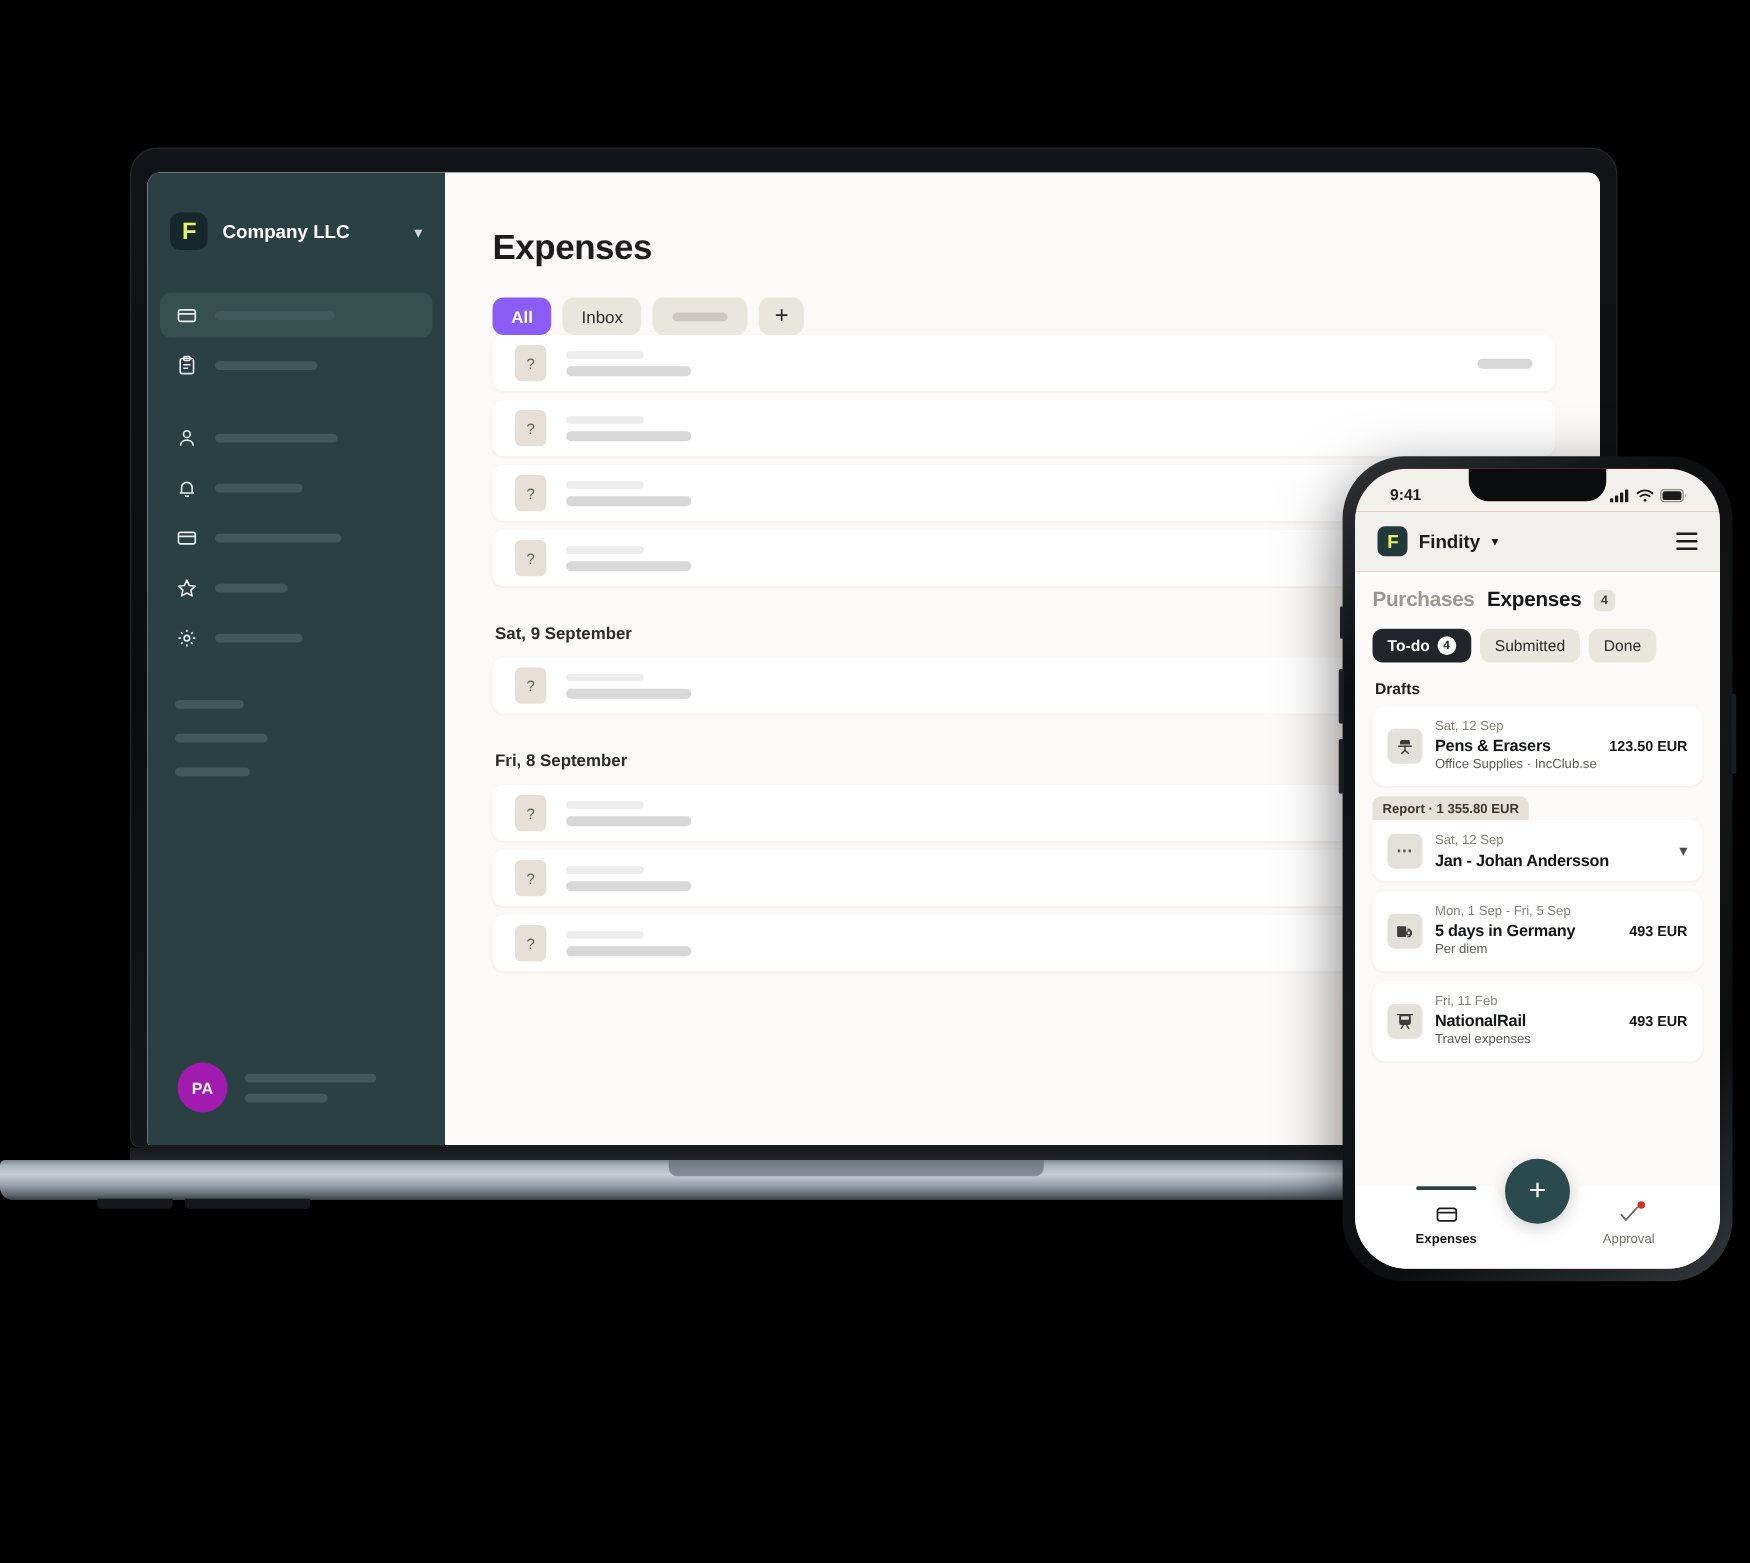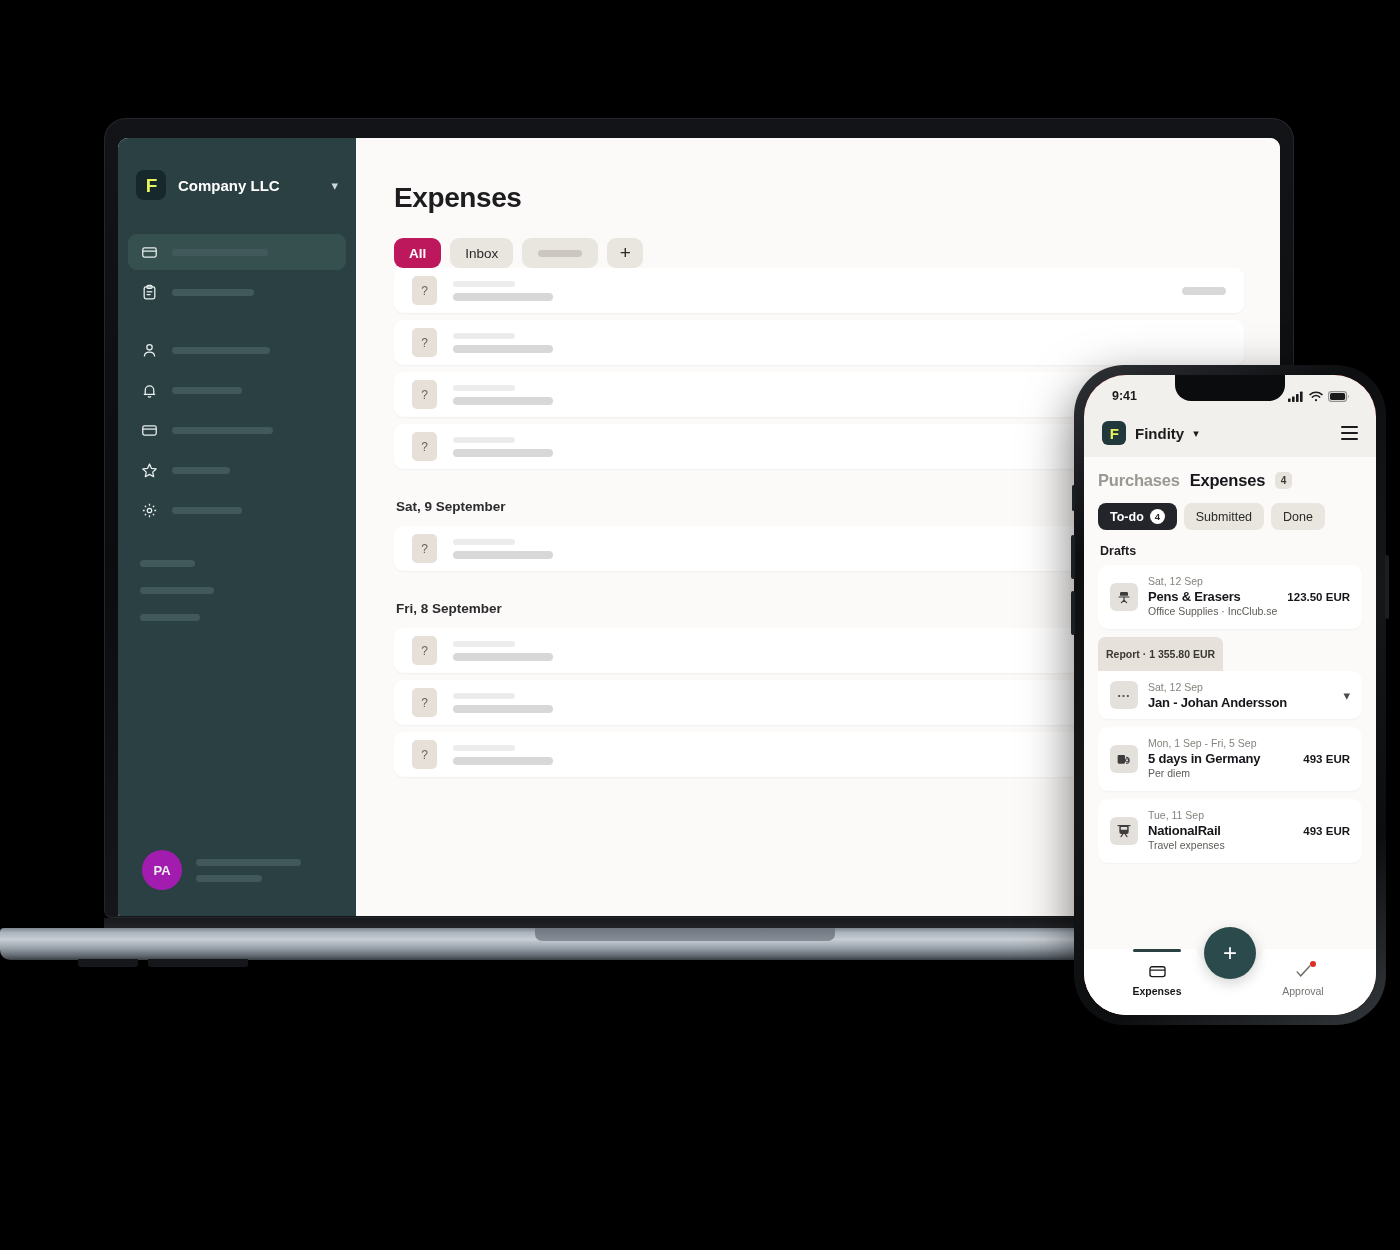--- a/index.html
+++ b/index.html
@@ -85,21 +85,21 @@
 
   
   #main { flex: 1; background: #fbfaf8; padding: 44px 0 0 38px; overflow: hidden; position: relative; }
   #page-title { font-size: 28px; font-weight: 700; color: #1d1d1f; letter-spacing: -0.4px; }
   #tabs { display: flex; gap: 9px; margin-top: 24px; }
   .chip {
     height: 30px; padding: 0 15px; border-radius: 9px; background: #e9e5df;
     color: #2b2b2b; font-size: 13.5px; font-weight: 500;
     display: flex; align-items: center; justify-content: center;
   }
-  .chip.on { background: #be185d; color: #ffffff; font-weight: 600; }
+  .chip.on { background: #8b5cf6; color: #ffffff; font-weight: 600; }
   .chip.skel { padding: 0 16px; }
   .chip.skel .bar { width: 44px; height: 7px; border-radius: 20px; background: #cbc6bf; }
   .chip.plus { width: 36px; padding: 0; font-size: 19px; font-weight: 400; color: #2b2b2b; }
 
   .date-h { font-size: 13.5px; font-weight: 700; color: #2c2c2e; margin: 30px 0 12px 2px; }
   .ex-row {
     background: #ffffff; border-radius: 9px; height: 45px; width: 850px;
     display: flex; align-items: center; padding: 0 18px; margin-bottom: 7px;
     box-shadow: 0 1px 2px rgba(0,0,0,0.045);
   }
@@ -188,21 +188,21 @@
   .p-thumb svg { width: 16px; height: 16px; display: block; }
   .p-thumb.dots { font-size: 13px; font-weight: 700; letter-spacing: 1px; color: #5a564f; }
   .p-info { flex: 1; min-width: 0; }
   .p-date { font-size: 10.5px; color: #86837d; line-height: 1.45; }
   .p-titlerow { display: flex; align-items: baseline; justify-content: space-between; gap: 4px; }
   .p-name { font-size: 13px; font-weight: 700; color: #15161a; letter-spacing: -0.2px; }
   .p-amt { font-size: 11.5px; font-weight: 700; color: #15161a; white-space: nowrap; }
   .p-sub { font-size: 10.5px; color: #5e5c58; line-height: 1.5; }
   .p-group { margin-bottom: 8px; }
   .p-reporttag {
-    display: inline-flex; align-items: center; height: 34px; padding: 0 8px;
+    display: inline-flex; align-items: center; height: 19px; padding: 0 8px;
     background: #e6e1da; border-radius: 7px 7px 0 0;
     font-size: 10.5px; font-weight: 600; color: #3a3833;
   }
   .p-expand { font-size: 13px; color: #4a4a4a; padding-left: 6px; }
 
   #p-tabbar {
     position: absolute; left: 0; right: 0; bottom: 0; height: 66px;
     background: #ffffff; display: flex; align-items: flex-start; padding-top: 12px;
   }
   .p-navitem { flex: 1; display: flex; flex-direction: column; align-items: center; gap: 4px; position: relative; }
@@ -535,21 +535,21 @@
           <div class="p-thumb">
             <svg viewBox="0 0 24 24" fill="none" stroke="currentColor" stroke-width="1.7" stroke-linecap="round">
                 <rect x="5" y="3.5" width="14" height="13" rx="3" fill="currentColor" stroke="none"></rect>
                 <rect x="7.2" y="6" width="9.6" height="4.2" rx="1" fill="#e4e1dc" stroke="none"></rect>
                 <line x1="3" y1="4" x2="21" y2="4"></line>
                 <line x1="7.5" y1="20.5" x2="10" y2="17"></line>
                 <line x1="16.5" y1="20.5" x2="14" y2="17"></line>
               </svg>
           </div>
           <div class="p-info">
-            <div class="p-date">Tue, 11 Sep</div>
+            <div class="p-date">Fri, 11 Feb</div>
             <div class="p-titlerow">
               <span class="p-name">NationalRail</span>
               <span class="p-amt">493 EUR</span>
             </div>
             <div class="p-sub">Travel expenses</div>
           </div>
         </div>
 
         <div id="fab-cut"></div>
 

